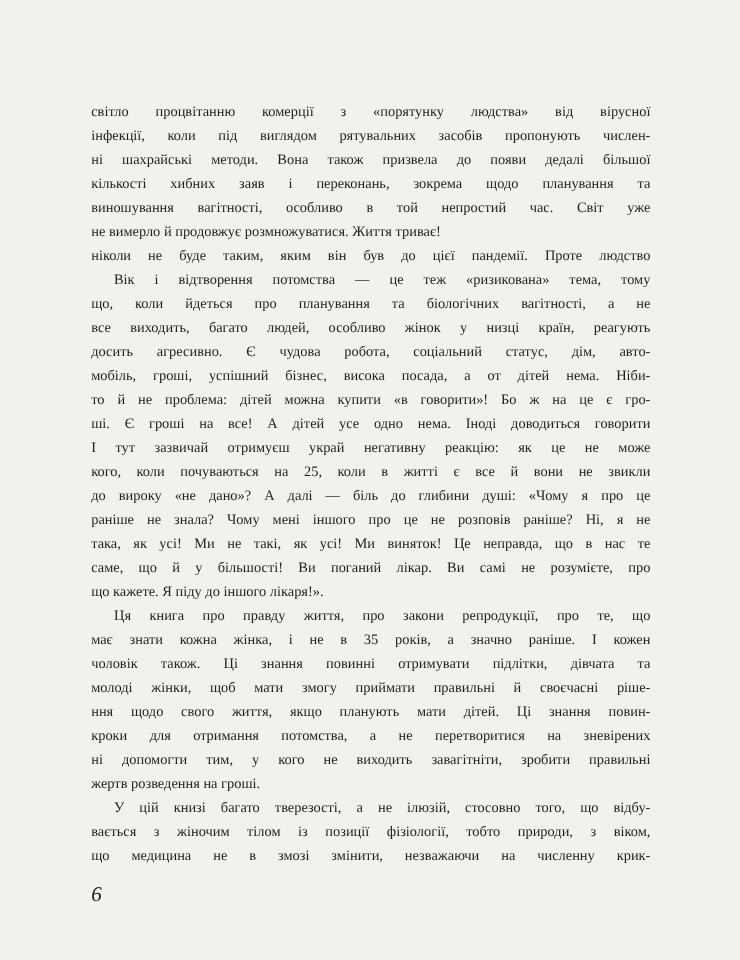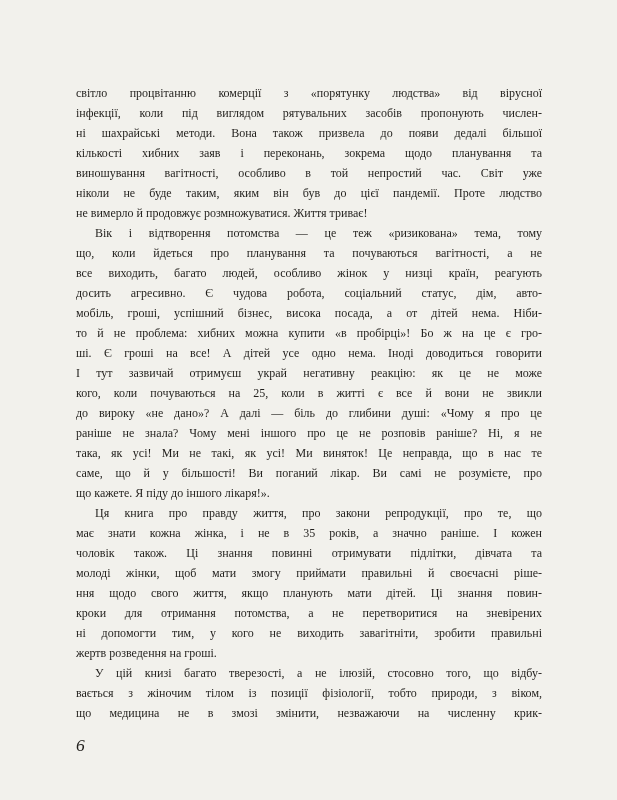--- a/index.html
+++ b/index.html
@@ -48,31 +48,31 @@
 <div class="page">
 
   <div class="textblock">
 
     <div class="para">
       <div class="ln">світло процвітанню комерції з «порятунку людства» від вірусної</div>
       <div class="ln">інфекції, коли під виглядом рятувальних засобів пропонують числен-</div>
       <div class="ln">ні шахрайські методи. Вона також призвела до появи дедалі більшої</div>
       <div class="ln">кількості хибних заяв і переконань, зокрема щодо планування та</div>
       <div class="ln">виношування вагітності, особливо в той непростий час. Світ уже</div>
+      <div class="ln end">не вимерло й продовжує розмножуватися. Життя триває!</div>
       <div class="ln">ніколи не буде таким, яким він був до цієї пандемії. Проте людство</div>
-      <div class="ln end">не вимерло й продовжує розмножуватися. Життя триває!</div>
     </div>
 
     <div class="para">
       <div class="ln indent">Вік і відтворення потомства — це теж «ризикована» тема, тому</div>
-      <div class="ln">що, коли йдеться про планування та почуваються вагітності, а не</div>
+      <div class="ln">що, коли йдеться про планування та біологічних вагітності, а не</div>
       <div class="ln">все виходить, багато людей, особливо жінок у низці країн, реагують</div>
       <div class="ln">досить агресивно. Є чудова робота, соціальний статус, дім, авто-</div>
       <div class="ln">мобіль, гроші, успішний бізнес, висока посада, а от дітей нема. Ніби-</div>
-      <div class="ln">то й не проблема: хибних можна купити «в пробірці»! Бо ж на це є гро-</div>
+      <div class="ln">то й не проблема: дітей можна купити «в говорити»! Бо ж на це є гро-</div>
       <div class="ln">ші. Є гроші на все! А дітей усе одно нема. Іноді доводиться говорити</div>
       <div class="ln">І тут зазвичай отримуєш украй негативну реакцію: як це не може</div>
       <div class="ln">кого, коли почуваються на 25, коли в житті є все й вони не звикли</div>
       <div class="ln">до вироку «не дано»? А далі — біль до глибини душі: «Чому я про це</div>
       <div class="ln">раніше не знала? Чому мені іншого про це не розповів раніше? Ні, я не</div>
       <div class="ln">така, як усі! Ми не такі, як усі! Ми виняток! Це неправда, що в нас те</div>
       <div class="ln">саме, що й у більшості! Ви поганий лікар. Ви самі не розумієте, про</div>
       <div class="ln end">що кажете. Я піду до іншого лікаря!».</div>
     </div>
 

